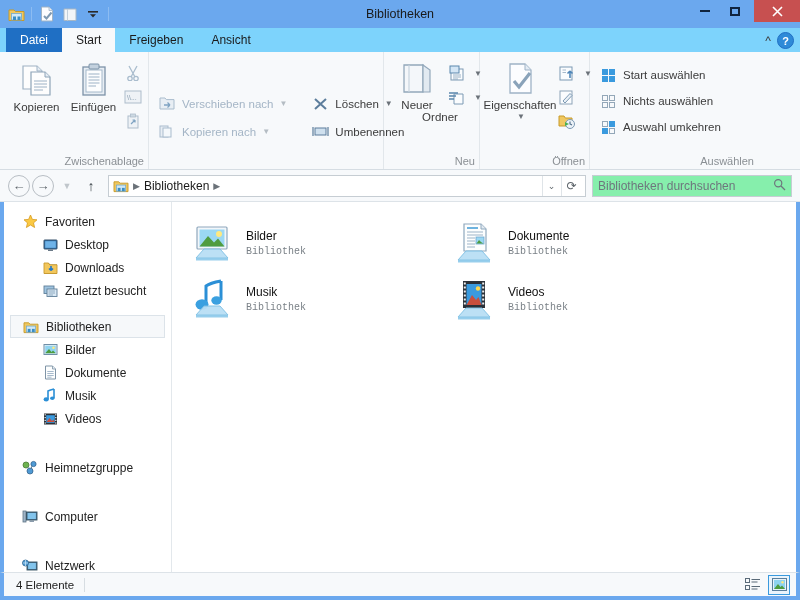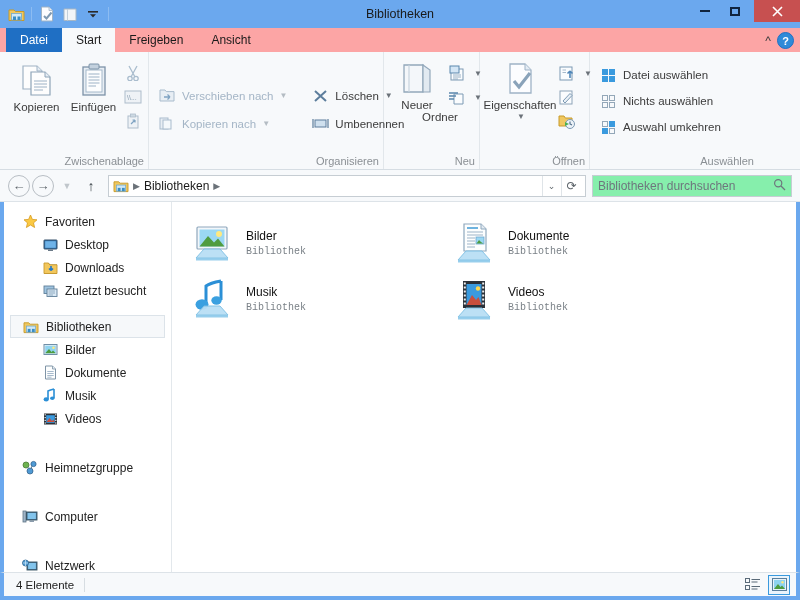--- a/index.html
+++ b/index.html
@@ -52,21 +52,21 @@
     width: 46px; height: 22px; background: #c75050; color: #fff;
     margin-left: 4px;
   }
   .wc-min-bar { width: 10px; height: 2px; background: #10243e; }
   .wc-max-box { width: 10px; height: 9px; border: 2px solid #10243e; }
 
   
   .tabstrip {
     flex: 0 0 24px; height: 24px;
     display: flex; align-items: flex-end;
-    background: #fca5a5;
+    background: #7dd3fc;
     padding-left: 6px;
     position: relative;
     text-align: center;
   }
   .tab {
     height: 24px; padding: 0 14px;
     display: flex; align-items: center;
     font-size: 12px; color: #1a1a1a;
   }
   .tab.file { background: #1f6fc4; color: #fff; font-weight: normal; }
@@ -387,21 +387,20 @@
             <span class="iconbtn">
               <svg width="17" height="13" viewBox="0 0 17 13">
                 <rect x="3" y="3" width="11" height="7" fill="#cfe0ee" stroke="#5c7d9c" stroke-width="1"></rect>
                 <path d="M1 2 L1 11 M16 2 L16 11" stroke="#5c7d9c" stroke-width="1.2"></path>
               </svg>
             </span>
             <span class="lbl">Umbenennen</span>
           </div>
         </div>
       </div>
-      <div class="rgroup-label">Organisieren</div>
     </div>
 
     <div class="rgroup" style="width:96px;">
       <div class="rgroup-body">
         <div class="bigbtn">
           <svg width="36" height="34" viewBox="0 0 36 34">
             <path d="M5 3 L24 3 L24 30 L5 30 Z" fill="#f4f7fa" stroke="#93a8bb" stroke-width="1.3"></path>
             <path d="M24 3 L31 8 L31 30 L24 30 Z" fill="#e2eaf1" stroke="#93a8bb" stroke-width="1.2"></path>
             <path d="M10 3 L10 30" stroke="#c6d3de" stroke-width="1.2"></path>
           </svg>
@@ -490,21 +489,21 @@
         <div class="smallcol" style="gap:4px; padding-top:6px;">
           <div class="smallbtn">
             <span class="iconbtn">
               <svg width="15" height="15" viewBox="0 0 15 15">
                 <rect x="1" y="1" width="6" height="6" fill="#3a9ade"></rect>
                 <rect x="8" y="1" width="6" height="6" fill="#3a9ade"></rect>
                 <rect x="1" y="8" width="6" height="6" fill="#3a9ade"></rect>
                 <rect x="8" y="8" width="6" height="6" fill="#3a9ade"></rect>
               </svg>
             </span>
-            <span class="lbl">Datei auswählen</span>
+            <span class="lbl">Start auswählen</span>
           </div>
           <div class="smallbtn">
             <span class="iconbtn">
               <svg width="15" height="15" viewBox="0 0 15 15">
                 <rect x="1.5" y="1.5" width="5" height="5" fill="none" stroke="#93a7b8" stroke-width="1"></rect>
                 <rect x="8.5" y="1.5" width="5" height="5" fill="none" stroke="#93a7b8" stroke-width="1"></rect>
                 <rect x="1.5" y="8.5" width="5" height="5" fill="none" stroke="#93a7b8" stroke-width="1"></rect>
                 <rect x="8.5" y="8.5" width="5" height="5" fill="none" stroke="#93a7b8" stroke-width="1"></rect>
               </svg>
             </span>

